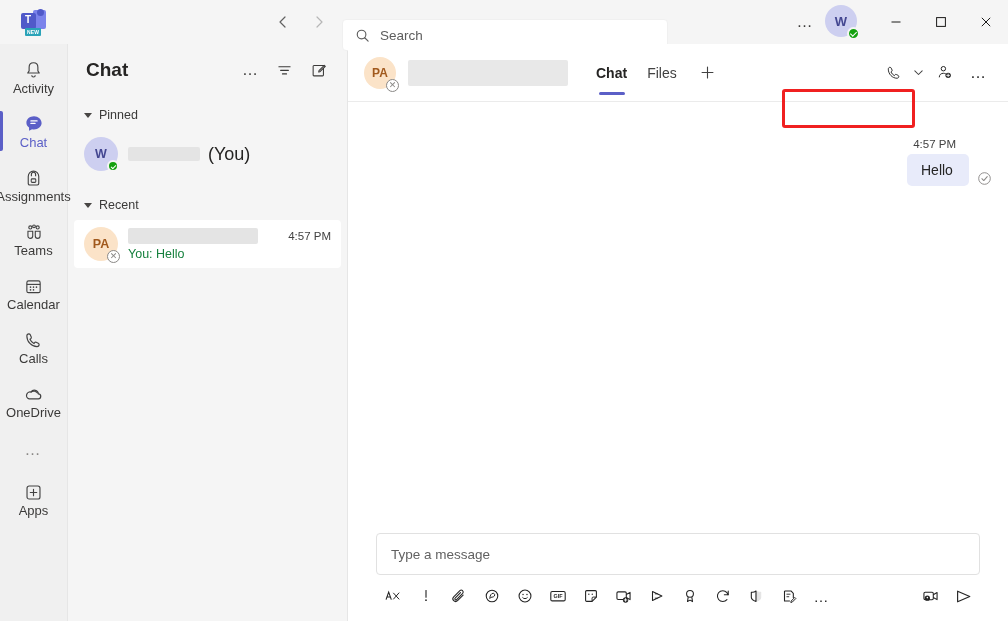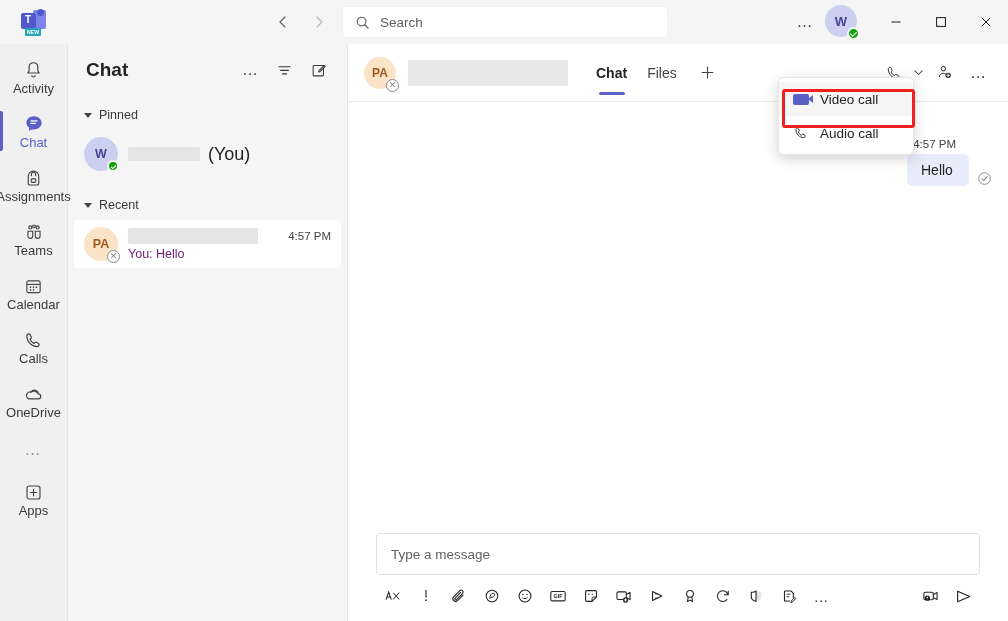--- a/index.html
+++ b/index.html
@@ -57,21 +57,21 @@
     padding: 1px 2px; border-radius: 1px;
     font-family: "Liberation Sans", sans-serif;
   }
   .navarrows { display: flex; gap: 6px; margin-left: 200px; }
   .navarrow {
     width: 30px; height: 30px; display: flex; align-items: center; justify-content: center;
     border-radius: 4px; cursor: pointer;
   }
   .navarrow svg { display: block; }
   .searchwrap {
-    position: absolute; left: 342px; top: 6px;
+    position: absolute; left: 342px; top: 19px;
     width: 326px; height: 32px;
     background: #fff; border-radius: 4px;
     display: flex; align-items: center; gap: 10px;
     padding: 0 12px;
     border: 1px solid #f0f0f0;
   }
   .searchwrap .ph {
     font-size: 13.5px; color: #5d5d5d;
   }
   .tb-right {
@@ -193,21 +193,21 @@
     display: flex; align-items: center; justify-content: center;
     color: #8a8886; font-size: 9px; line-height: 1;
   }
   .row-main { flex: 1; min-width: 0; }
   .row-l1 { display: flex; align-items: center; gap: 8px; }
   .redact {
     height: 14px; background: #e4e4e4; border-radius: 2px; display: inline-block;
   }
   .row-you { font-size: 18px; color: #252423; }
   .row-time { font-size: 11.5px; color: #424242; white-space: nowrap; }
-  .row-l2 { font-size: 12.5px; color: #701a75; margin-top: 3px; }
+  .row-l2 { font-size: 12.5px; color: #15803d; margin-top: 3px; }
 
   
   .main { flex: 1; display: flex; flex-direction: column; background: #fff; min-width: 0; position: relative;}
   .ch-head {
     height: 58px; flex: 0 0 58px;
     display: flex; align-items: center; gap: 0px;
     padding: 0 14px 0 16px;
     border-bottom: 1px solid #ebebeb;
     background: #fff;
   }
@@ -707,31 +707,17 @@
           </div>
 
           <div class="tool">
             <svg width="19" height="19" viewBox="0 0 20 20">
               <path d="M3.8 4.4 16.6 10 3.8 15.6z" fill="none" stroke="#242424" stroke-width="1.2" stroke-linejoin="round"></path>
             </svg>
           </div>
         </div>
       </div>
 
-      <div class="menu">
-        <div class="menu-item highlighted">
-          <span class="vid-ico"></span>
-          <span>Video call</span>
-        </div>
-        <div class="menu-item">
-          <span style="display:flex">
-            <svg width="16" height="16" viewBox="0 0 24 24">
-              <path d="M6.6 4.4c-1.3 0-2.2 1.1-2.2 2.4 0 6.6 5.4 12.2 11.6 12.2 1.3 0 2.4-1 2.4-2.3 0-.7-.4-1.3-1-1.6l-2.3-1.1c-.7-.3-1.5-.1-1.9.5l-.7 1c-2-1.1-3.6-2.8-4.6-4.9l1-.7c.6-.4.8-1.2.5-1.9L8.3 5.5c-.3-.7-.9-1.1-1.7-1.1z" fill="none" stroke="#242424" stroke-width="1.4" stroke-linejoin="round"></path>
-            </svg>
-          </span>
-          <span>Audio call</span>
-        </div>
-      </div>
     </div>
   </div>
 
   <div class="redbox"></div>
 </div>
 
 </body></html>

